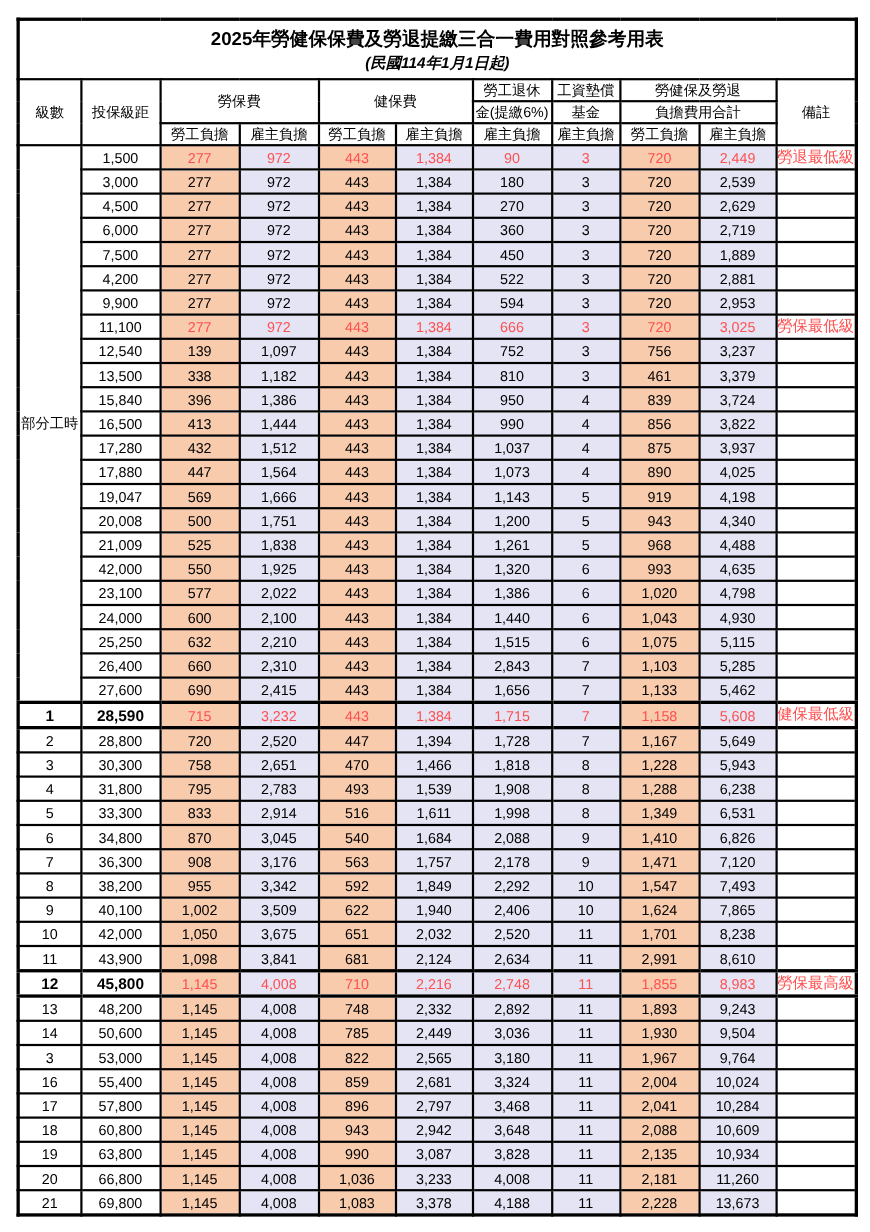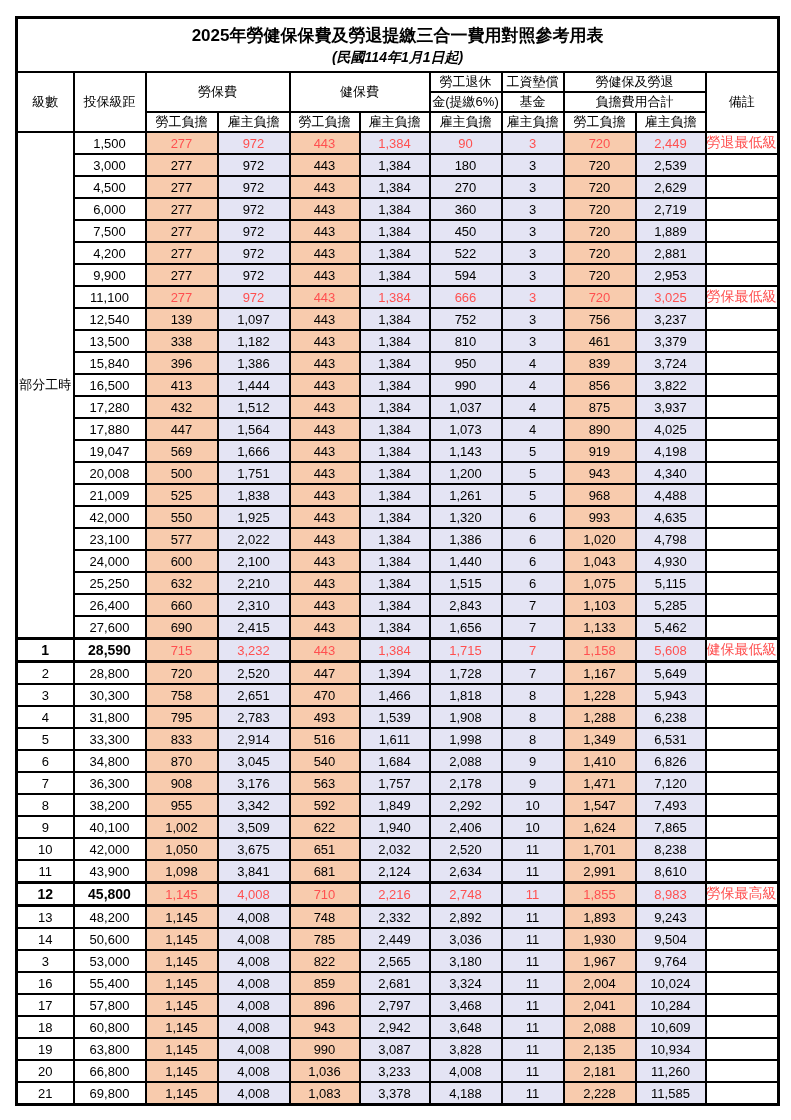--- a/index.html
+++ b/index.html
@@ -632,17 +632,17 @@
       <tr>
         <td class="c-lv">21</td>
         <td class="c-sal">69,800</td>
         <td class="val c-ee">1,145</td>
         <td class="val c-er">4,008</td>
         <td class="val c-ee">1,083</td>
         <td class="val c-er">3,378</td>
         <td class="val c-er">4,188</td>
         <td class="val c-er">11</td>
         <td class="val c-ee">2,228</td>
-        <td class="val c-er">11,585</td>
+        <td class="val c-er">13,673</td>
         <td class="c-note"></td>
       </tr>
     </tbody>
 </table>
 
 </body></html>

